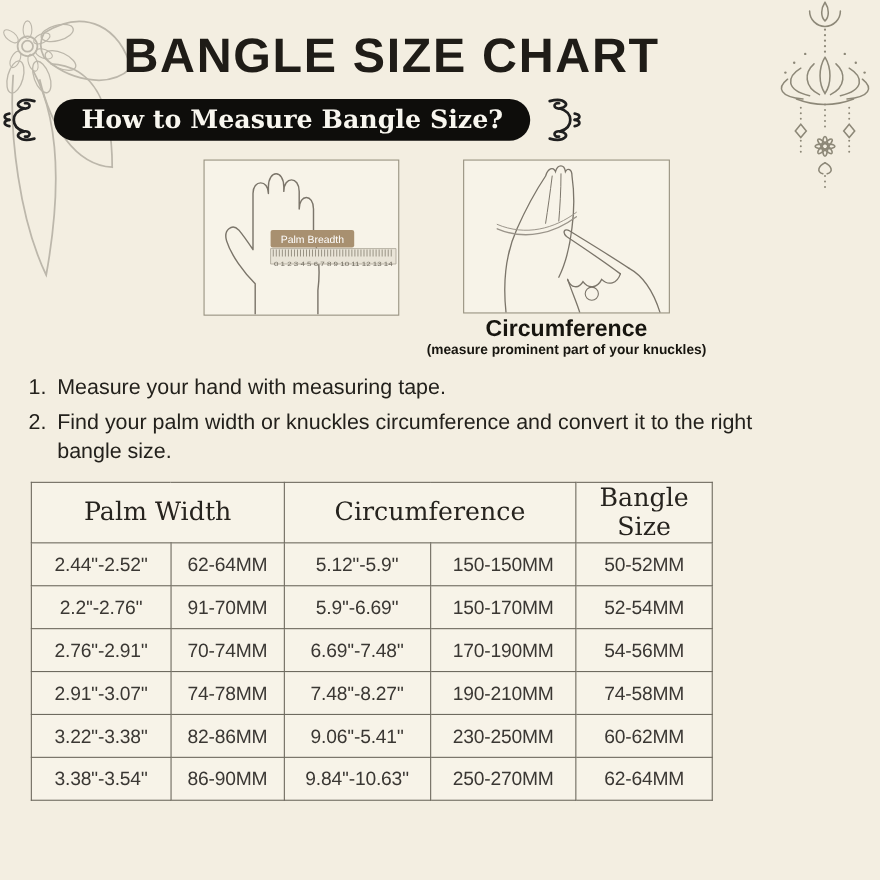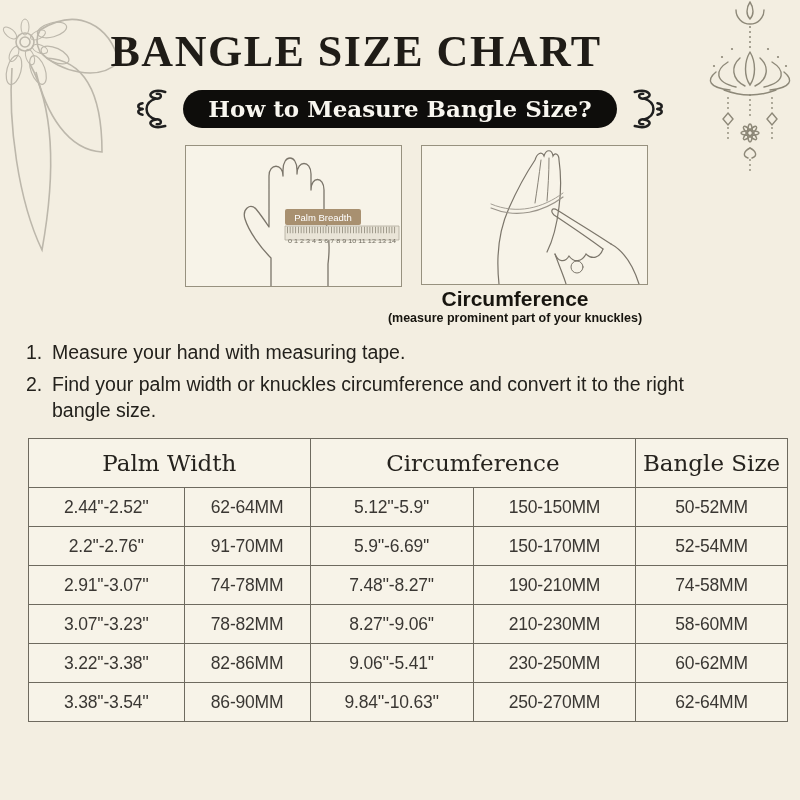--- a/index.html
+++ b/index.html
@@ -5,41 +5,41 @@
   :root{
     --bg:#f3eee1; --panel:#f7f3e8; --ink:#1f1c17; --banner-bg:#0e0d0b; --banner-text:#f8f6ef;
     --table-border:#6e6a5f; --cell-text:#3a3733; --line-art:#7b756a; --ornament:#8d8878;
     --mandala:#bcb7ab; --tape-label:#a89070; --ruler-bg:#e9e4d7;
   }
   html,body{margin:0;padding:0;}
   body{font-family:"Liberation Sans",sans-serif;}
   .canvas{position:relative;width:800px;height:800px;background:var(--bg);overflow:hidden;}
 
   .title{position:absolute;top:26px;left:0;width:712px;text-align:center;
-    font-family:Liberation Serif, serif;font-weight:bold;font-size:44px;letter-spacing:1.5px;color:var(--ink);}
-
-  .banner-row{position:absolute;top:87px;left:0;width:800px;display:flex;justify-content:center;align-items:center;gap:13px;}
+    font-family:Liberation Sans, sans-serif;font-weight:bold;font-size:44px;letter-spacing:1.5px;color:var(--ink);}
+
+  .banner-row{position:absolute;top:87px;left:0;width:800px;display:flex;align-items:center;gap:13px;}
   .pill{background:var(--banner-bg);color:var(--banner-text);border-radius:21px;height:38px;line-height:38px;
     padding:0 25px;font-family:"DejaVu Serif",serif;font-weight:bold;font-size:23px;white-space:nowrap;}
 
-  .diagram-box{position:absolute;background:var(--panel);border:1px solid #97917f;padding-left:39px;}
+  .diagram-box{position:absolute;background:var(--panel);border:1px solid #97917f;}
   .box-width{left:185px;top:145px;width:176px;height:140px;}
   .box-circ{left:421px;top:145px;width:186px;height:138px;}
 
   .caption{position:absolute;text-align:center;font-weight:bold;color:#17150f;}
   .cap-width{left:185px;top:289px;width:176px;font-size:21px;}
   .cap-circ{left:395px;top:287px;width:240px;font-size:21px;}
   .cap-note{left:350px;top:311px;width:330px;font-size:12.5px;}
 
   .instructions{position:absolute;left:26px;top:340px;width:712px;color:#23211c;font-size:19.5px;line-height:1.3;}
   .instr{display:flex;margin-bottom:7px;}
   .instr .num{width:26px;flex:0 0 26px;}
   .instr .txt{width:650px;}
 
-  table.size-chart{position:absolute;left:28px;top:438px;width:760px;border-collapse:collapse;
+  table.size-chart{position:absolute;left:28px;top:438px;width:620px;border-collapse:collapse;
     background:var(--panel);}
   table.size-chart th, table.size-chart td{border:1px solid var(--table-border);text-align:center;vertical-align:middle;}
   table.size-chart th{height:46px;font-family:"DejaVu Serif",serif;font-weight:normal;font-size:23px;color:#26231e;}
   table.size-chart td{height:36px;font-size:17.5px;letter-spacing:-0.2px;color:var(--cell-text);}
 
   .deco{position:absolute;pointer-events:none;}
   #mandala{left:0;top:0;}
   #lotus{left:703px;top:0;}
   svg{display:block;}
 </style>
@@ -229,34 +229,34 @@
           <td>50-52MM</td>
       </tr>
       <tr>
         <td>2.2''-2.76''</td>
           <td>91-70MM</td>
           <td>5.9''-6.69''</td>
           <td>150-170MM</td>
           <td>52-54MM</td>
       </tr>
       <tr>
+        <td>2.76''-2.91''</td>
+          <td>70-74MM</td>
+          <td>6.69''-7.48''</td>
+          <td>170-190MM</td>
+          <td>54-56MM</td>
+      </tr>
+      <tr>
         <td>2.91''-3.07''</td>
           <td>74-78MM</td>
           <td>7.48''-8.27''</td>
           <td>190-210MM</td>
           <td>74-58MM</td>
       </tr>
       <tr>
-        <td>3.07''-3.23''</td>
-          <td>78-82MM</td>
-          <td>8.27''-9.06''</td>
-          <td>210-230MM</td>
-          <td>58-60MM</td>
-      </tr>
-      <tr>
         <td>3.22''-3.38''</td>
           <td>82-86MM</td>
           <td>9.06''-5.41''</td>
           <td>230-250MM</td>
           <td>60-62MM</td>
       </tr>
       <tr>
         <td>3.38''-3.54''</td>
           <td>86-90MM</td>
           <td>9.84''-10.63''</td>

